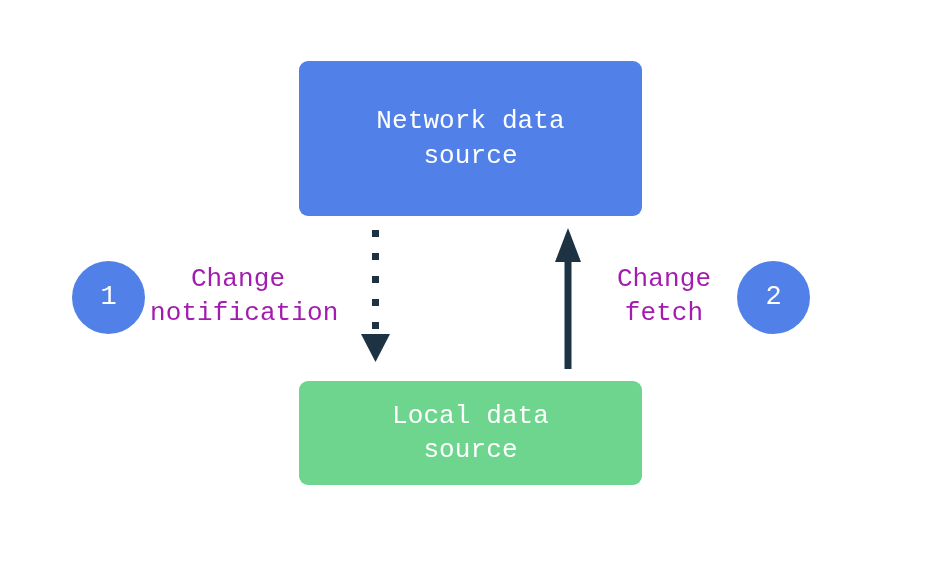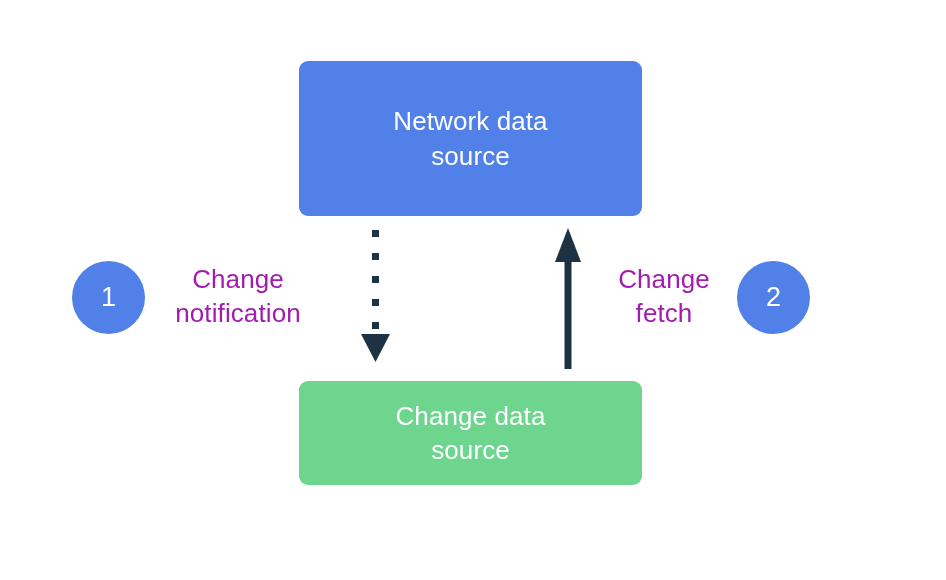--- a/index.html
+++ b/index.html
@@ -11,20 +11,21 @@
     width: 946px;
     height: 580px;
     font-family: "Liberation Sans", sans-serif;
     overflow: hidden;
   }
   #canvas {
     position: relative;
     width: 946px;
     height: 580px;
     background: #ffffff;
+    font-family: Liberation Mono, monospace;
   }
 
   
   .node {
     position: absolute;
     border-radius: 9px;
     display: flex;
     align-items: center;
     justify-content: center;
     text-align: center;
@@ -108,21 +109,21 @@
 <body>
 
 <div id="canvas">
 
   <div class="node" id="node-network">
     <span class="node-label">Network data
 source</span>
   </div>
 
   <div class="node" id="node-local">
-    <span class="node-label">Change data
+    <span class="node-label">Local data
 source</span>
   </div>
 
   <div class="badge" id="badge-1">
     <span>1</span>
   </div>
 
   <div class="badge" id="badge-2">
     <span>2</span>
   </div>

